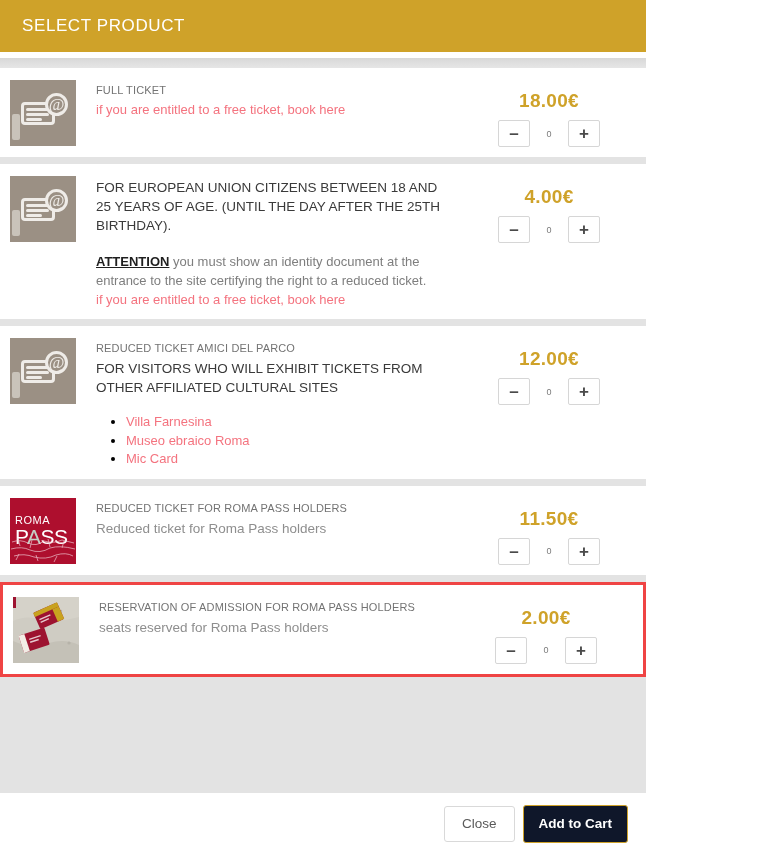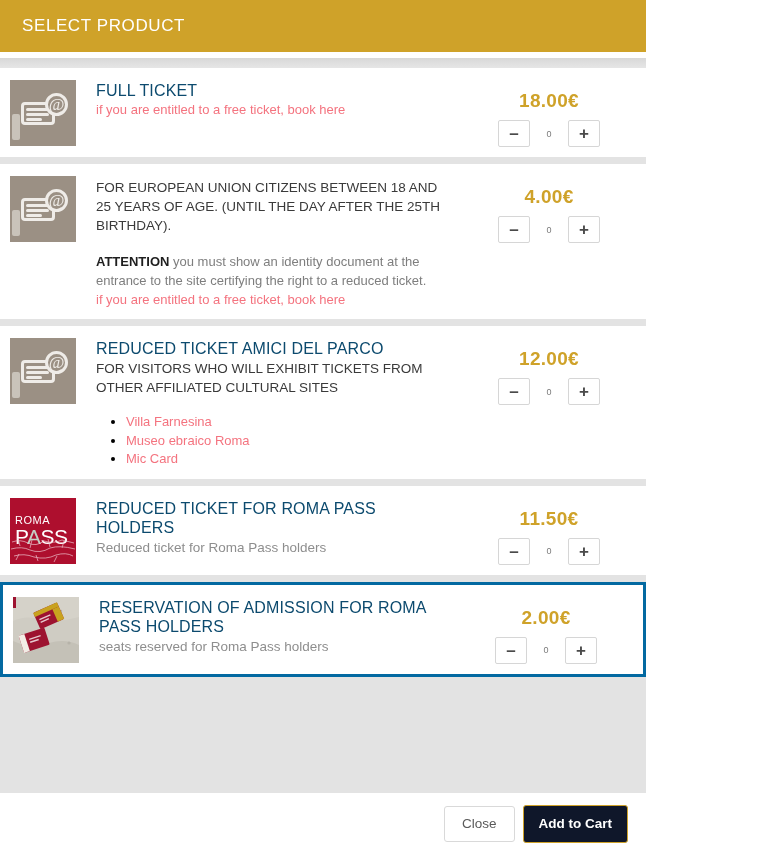--- a/index.html
+++ b/index.html
@@ -52,21 +52,21 @@
 
   .product-row {
     background: #ffffff;
     display: flex;
     position: relative;
     padding: 10px 12px 10px 10px;
     margin-bottom: 7px;
     min-height: 86px;
   }
   .product-row.highlighted {
-    border: 3px solid #0369a1;
+    border: 3px solid #ef4444;
   }
 
   
   .thumb-cell {
     width: 76px;
     flex: 0 0 76px;
     padding-top: 2px;
   }
   .thumb {
     width: 66px;
@@ -150,42 +150,42 @@
 
   
   .text-cell {
     flex: 1 1 auto;
     padding-left: 10px;
     padding-top: 3px;
     padding-right: 10px;
     max-width: 500px;
   }
   .p-title {
-    font-size: 16px;
-    color: #0c4a6e;
+    font-size: 11px;
+    color: #737373;
     letter-spacing: 0.15px;
     line-height: 19px;
     font-weight: 500;
   }
   .p-subtitle {
     font-size: 13.5px;
     color: #3a3a3a;
     line-height: 19px;
     margin-top: 1px;
   }
   .p-subtitle.muted {
     color: #8e8e8e;
   }
   .p-note {
     font-size: 13px;
     color: #7e7e7e;
     line-height: 19px;
     margin-top: 17px;
   }
-  .p-note b { color: #1f1f1f; font-weight: bold; }
+  .p-note b { color: #1f1f1f; font-weight: bold; text-decoration: underline; }
   .p-link {
     font-size: 13px;
     color: #f4737f;
     line-height: 19px;
     margin-top: 0;
     cursor: pointer;
   }
   .p-list {
     margin: 16px 0 0 0;
     padding-left: 30px;

